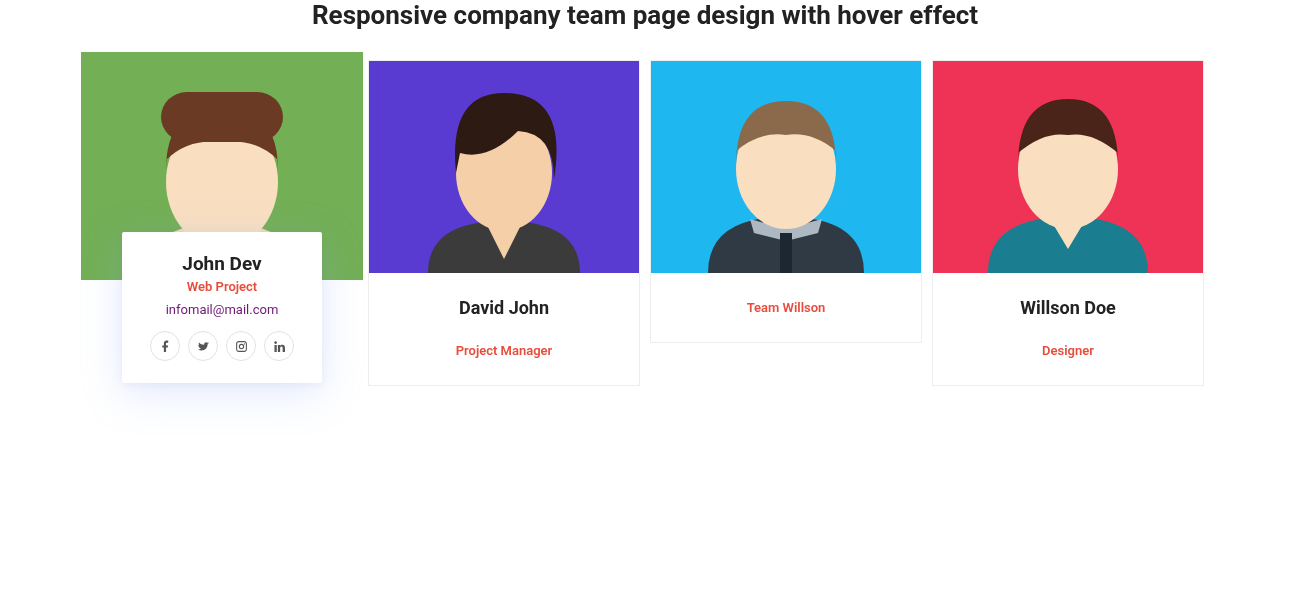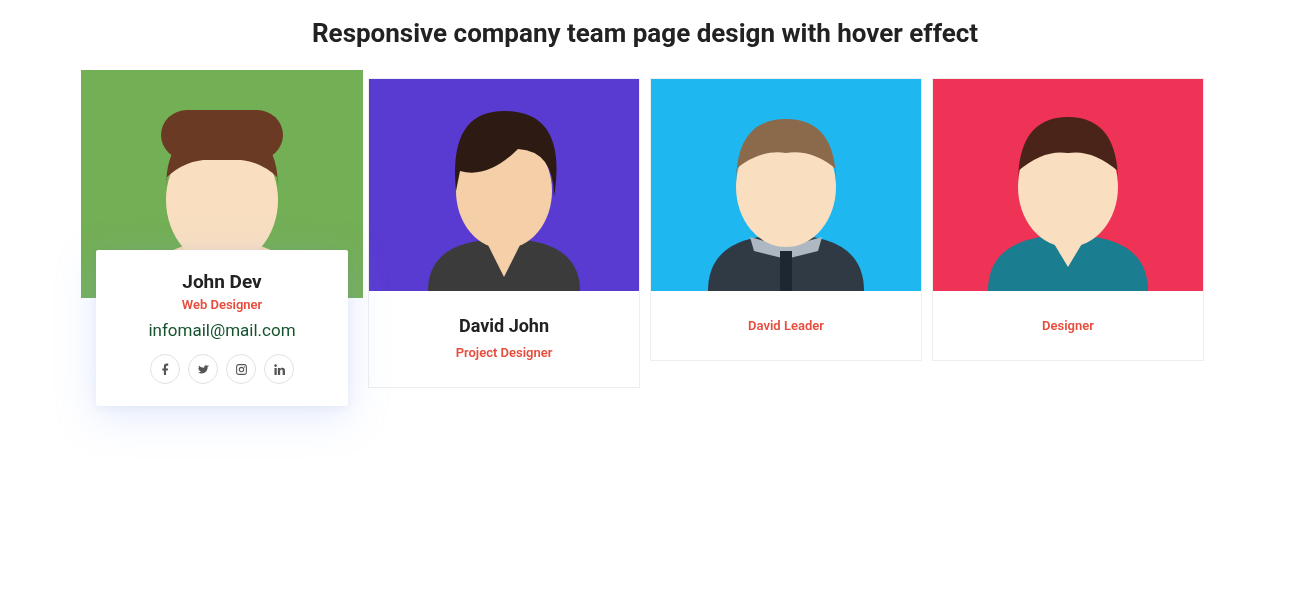--- a/index.html
+++ b/index.html
@@ -8,21 +8,21 @@
     background: #ffffff;
     color: #222;
     width: 1290px;
     height: 592px;
   }
   .page-title {
     text-align: center;
     font-size: 26px;
     font-weight: 700;
     color: #222;
-    padding: 18px 0 30px 0;
+    padding: 0 0 30px 0;
   }
   .team-row {
     display: flex;
     justify-content: center;
     gap: 10px;
     padding: 0 60px 40px 60px;
     align-items: flex-start;
   }
   .team-card {
     width: 272px;
@@ -40,52 +40,52 @@
     overflow: hidden;
     position: relative;
   }
   .team-card .info {
     padding: 24px 10px 26px 10px;
   }
   .name {
     font-size: 18px;
     font-weight: 700;
     color: #222;
-    margin-bottom: 6px;
+    margin-bottom: 22px;
   }
   .role {
     font-size: 13px;
     font-weight: 600;
     color: #e74c3c;
   }
   
   .team-card.featured {
     border: none;
   }
   .team-card.featured .img-wrap {
     width: 282px;
     height: 228px;
     margin: -8px 0 0 -5px;
   }
   .team-card.featured .featured-panel {
     background: #fff;
-    width: 252px;
+    width: 200px;
     margin: -48px auto 12px auto;
     border-radius: 2px;
     box-shadow: 0 10px 40px rgba(140,170,255,0.25), 0 2px 10px rgba(0,0,0,0.05);
     padding: 20px 16px 22px 16px;
     position: relative;
     z-index: 2;
   }
   .team-card.featured .name { font-size: 19px; margin-bottom: 4px; }
   .team-card.featured .role { margin-bottom: 8px; display:block; }
   .email {
     display: block;
-    font-size: 17px;
-    color: #14532d;
+    font-size: 13px;
+    color: #701a75;
     text-decoration: none;
     margin-bottom: 14px;
   }
   .socials {
     display: flex;
     justify-content: center;
     gap: 8px;
   }
   .socials a {
     width: 30px; height: 30px;
@@ -114,21 +114,21 @@
       <svg class="avatar-svg" viewBox="0 0 282 228" preserveAspectRatio="xMidYMax slice">
         <rect width="282" height="228" fill="#73af55"></rect>
         <ellipse cx="141" cy="230" rx="88" ry="60" fill="#f5d7b5"></ellipse>
         <ellipse cx="141" cy="130" rx="56" ry="66" fill="#f9dfc0"></ellipse>
         <path d="M85 118 Q85 55 141 55 Q197 55 197 118 L197 108 Q175 86 141 90 Q107 86 85 108 Z" fill="#6b3a24"></path>
         <rect x="80" y="40" width="122" height="50" rx="26" fill="#6b3a24"></rect>
       </svg>
     </div>
     <div class="featured-panel">
       <div class="name">John Dev</div>
-      <span class="role">Web Designer</span>
+      <span class="role">Web Project</span>
       <a href="#" class="email">infomail@mail.com</a>
       <div class="socials">
         <a href="#">
             <svg viewBox="0 0 24 24">
               <path d="M13 22v-8h3l1-4h-4V7c0-1 .3-2 2-2h2V1.1C16.6 1 15.3 1 14 1c-3 0-5 1.8-5 5v4H6v4h3v8h4z"></path>
             </svg>
           </a>
         <a href="#">
             <svg viewBox="0 0 24 24">
               <path d="M22 5.9c-.7.3-1.5.5-2.3.6.8-.5 1.5-1.3 1.8-2.3-.8.5-1.7.8-2.6 1-1.5-1.6-4.1-1.2-5.2.8-.5.9-.6 1.9-.3 2.9C9 8.7 5.9 7.1 3.8 4.6c-1 1.8-.5 4 .1 4.9-.6 0-1.2-.2-1.7-.5 0 1.9 1.3 3.6 3.2 4-.6.2-1.2.2-1.8.1.5 1.6 2 2.7 3.7 2.7-1.6 1.2-3.5 1.8-5.4 1.6 1.9 1.2 4.1 1.9 6.3 1.9 7.5 0 11.7-6.3 11.4-12 .8-.6 1.5-1.3 2-2.1z"></path>
@@ -153,48 +153,49 @@
       <svg class="avatar-svg" viewBox="0 0 272 212" preserveAspectRatio="xMidYMax slice">
         <rect width="272" height="212" fill="#5a3bd1"></rect>
         <path d="M60 212 Q60 160 136 160 Q212 160 212 212 Z" fill="#3b3b3b"></path>
         <polygon points="118,162 154,162 136,198" fill="#f4cfa8"></polygon>
         <ellipse cx="136" cy="112" rx="48" ry="58" fill="#f4cfa8"></ellipse>
         <path d="M88 112 Q80 32 136 32 Q200 32 186 118 Q186 72 150 70 Q120 100 92 92 Q90 102 88 112 Z" fill="#2d1a12"></path>
       </svg>
     </div>
     <div class="info">
       <div class="name">David John</div>
-      <span class="role">Project Designer</span>
+      <span class="role">Project Manager</span>
     </div>
   </div>
 
   <div class="team-card">
     <div class="img-wrap">
       <svg class="avatar-svg" viewBox="0 0 272 212" preserveAspectRatio="xMidYMax slice">
         <rect width="272" height="212" fill="#1eb7ef"></rect>
         <path d="M58 212 Q58 156 136 156 Q214 156 214 212 Z" fill="#2f3a45"></path>
         <polygon points="100,158 136,168 172,158 168,172 136,180 104,172" fill="#aeb8c2"></polygon>
         <rect x="130" y="172" width="12" height="40" fill="#1d2731"></rect>
         <ellipse cx="136" cy="108" rx="50" ry="60" fill="#f9dfc0"></ellipse>
         <path d="M86 104 Q86 40 136 40 Q186 40 186 104 L186 90 Q162 70 136 74 Q110 70 86 90 Z" fill="#8a6a4a"></path>
       </svg>
     </div>
     <div class="info">
-      <span class="role">David Leader</span>
+      <span class="role">Team Willson</span>
     </div>
   </div>
 
   <div class="team-card">
     <div class="img-wrap">
       <svg class="avatar-svg" viewBox="0 0 272 212" preserveAspectRatio="xMidYMax slice">
         <rect width="272" height="212" fill="#ef3357"></rect>
         <path d="M56 212 Q56 156 136 156 Q216 156 216 212 Z" fill="#1b7d90"></path>
         <polygon points="118,158 154,158 136,188" fill="#f9dfc0"></polygon>
         <ellipse cx="136" cy="108" rx="50" ry="60" fill="#f9dfc0"></ellipse>
         <path d="M86 104 Q86 38 136 38 Q186 38 186 104 L186 92 Q160 70 136 74 Q112 70 86 92 Z" fill="#4a2418"></path>
       </svg>
     </div>
     <div class="info">
+      <div class="name">Willson Doe</div>
       <span class="role">Designer</span>
     </div>
   </div>
 
 </div>
 
 </body></html>

